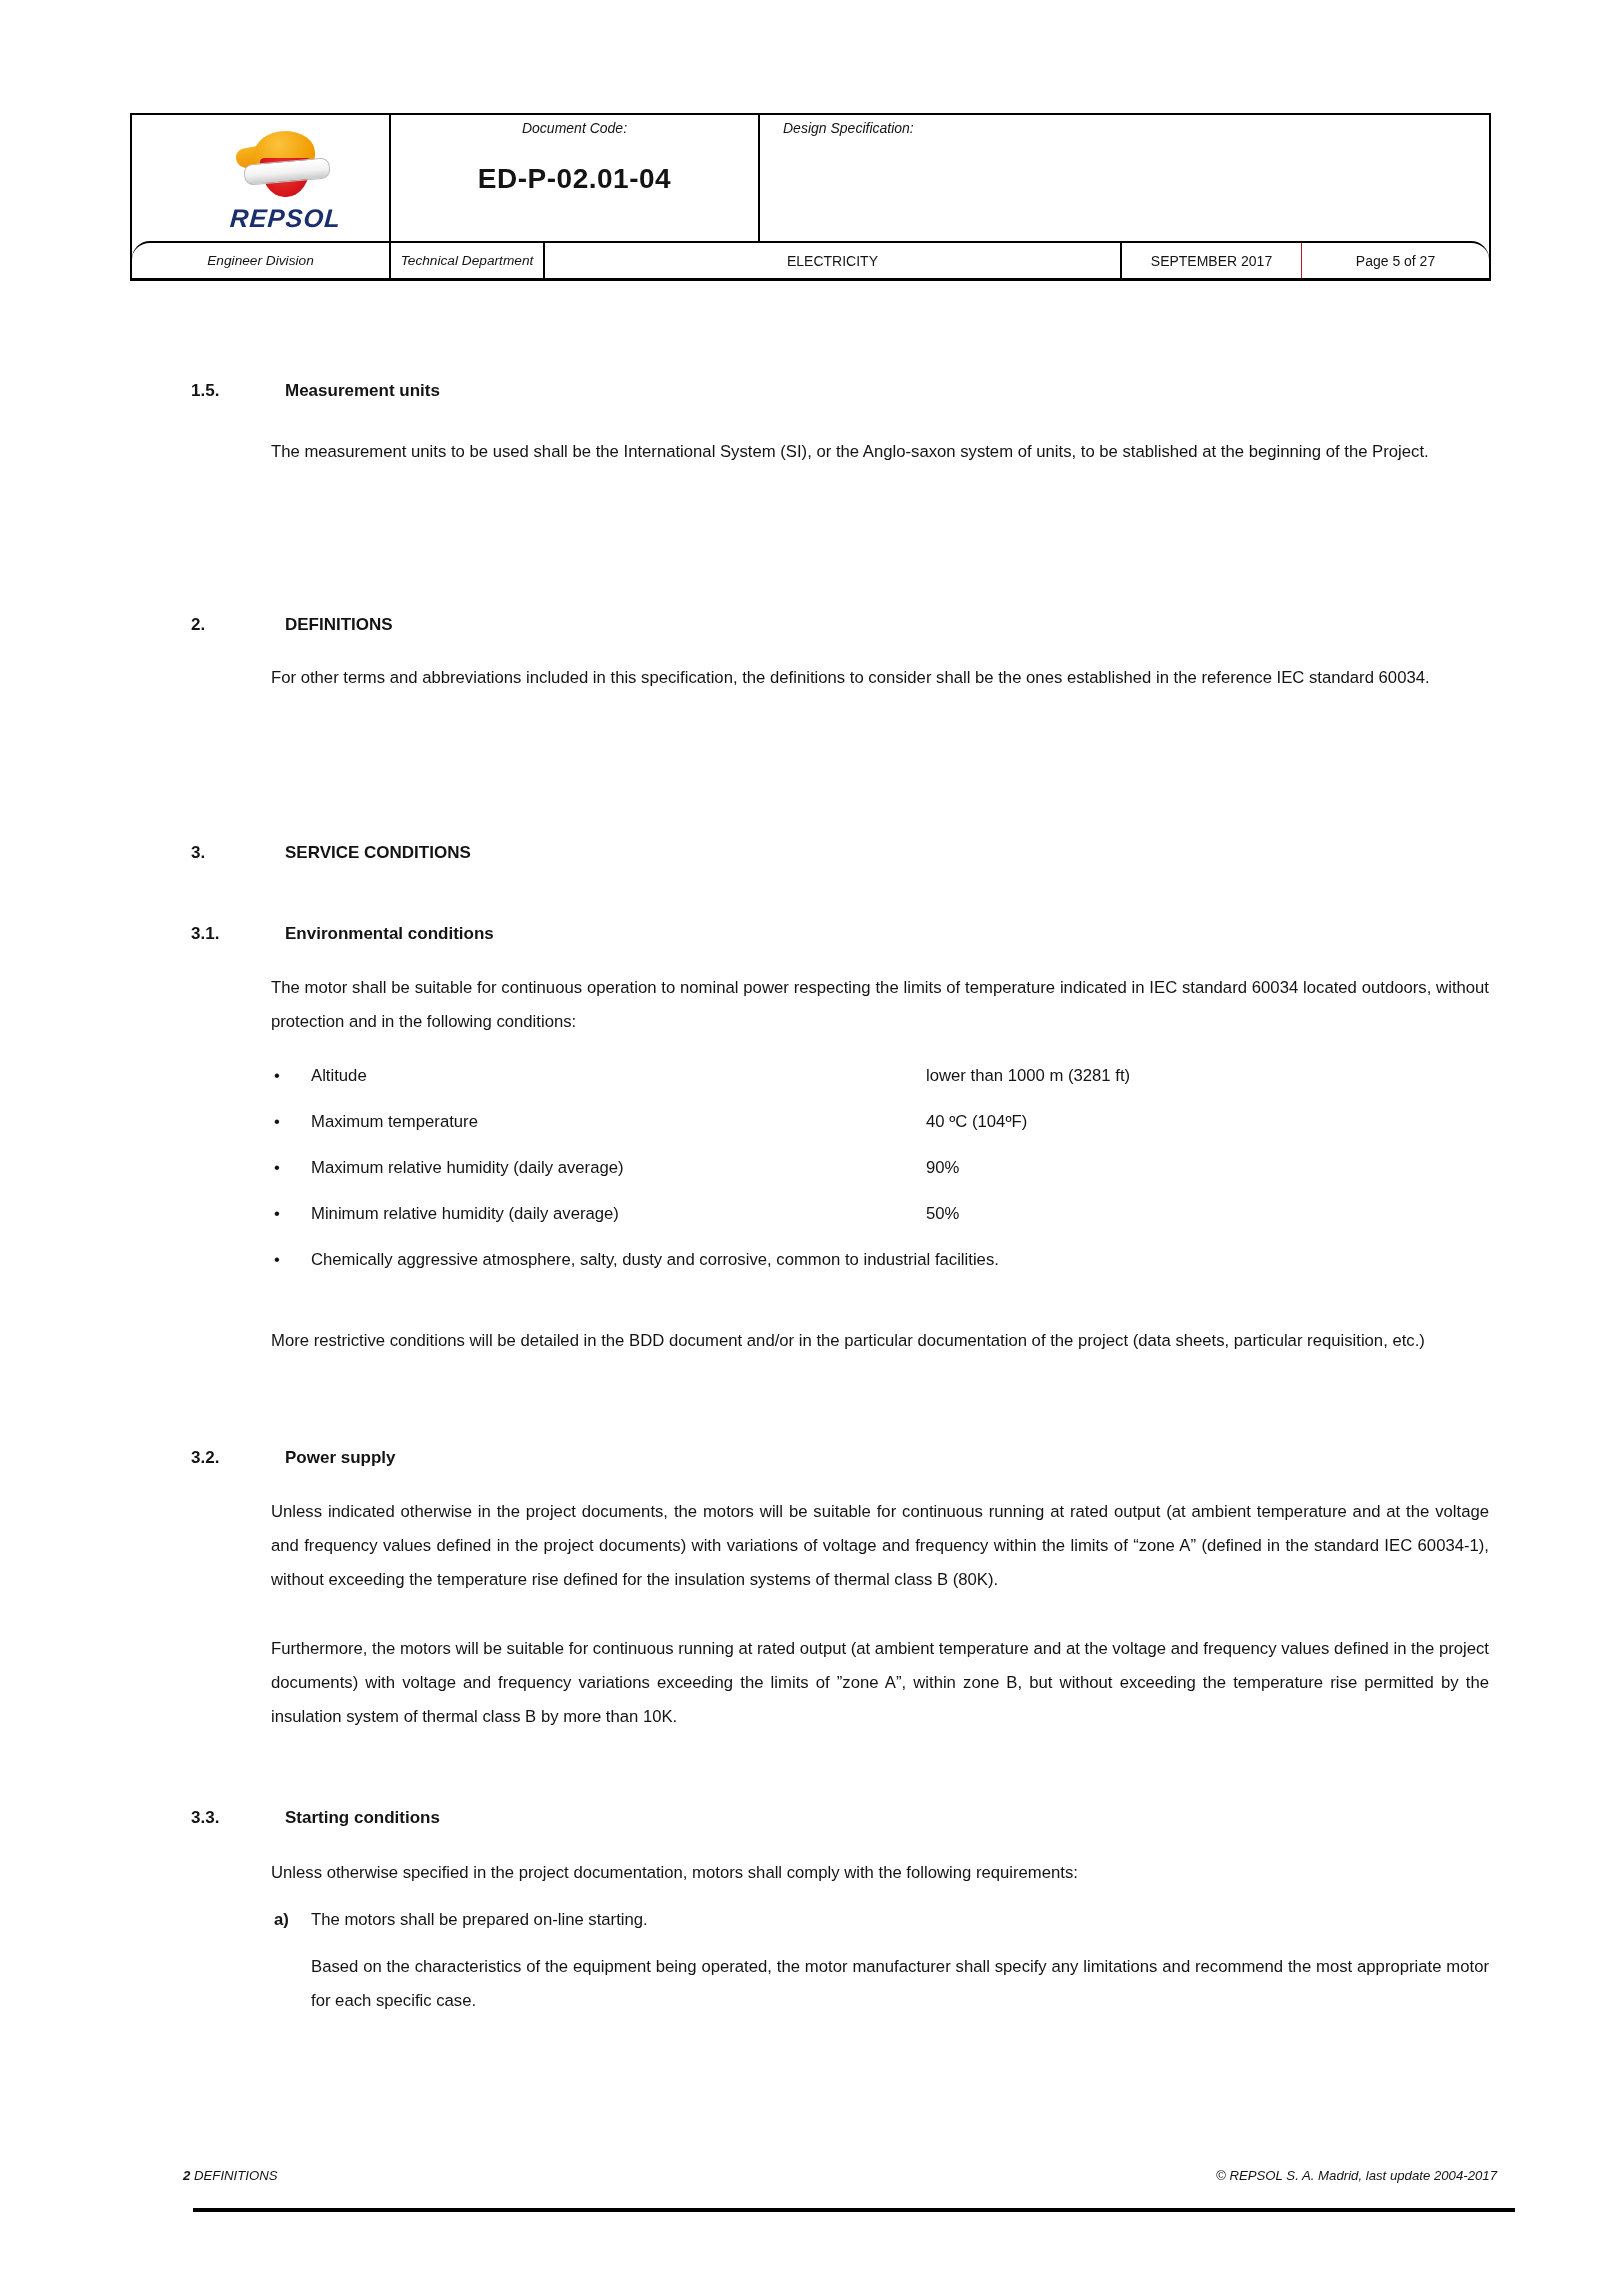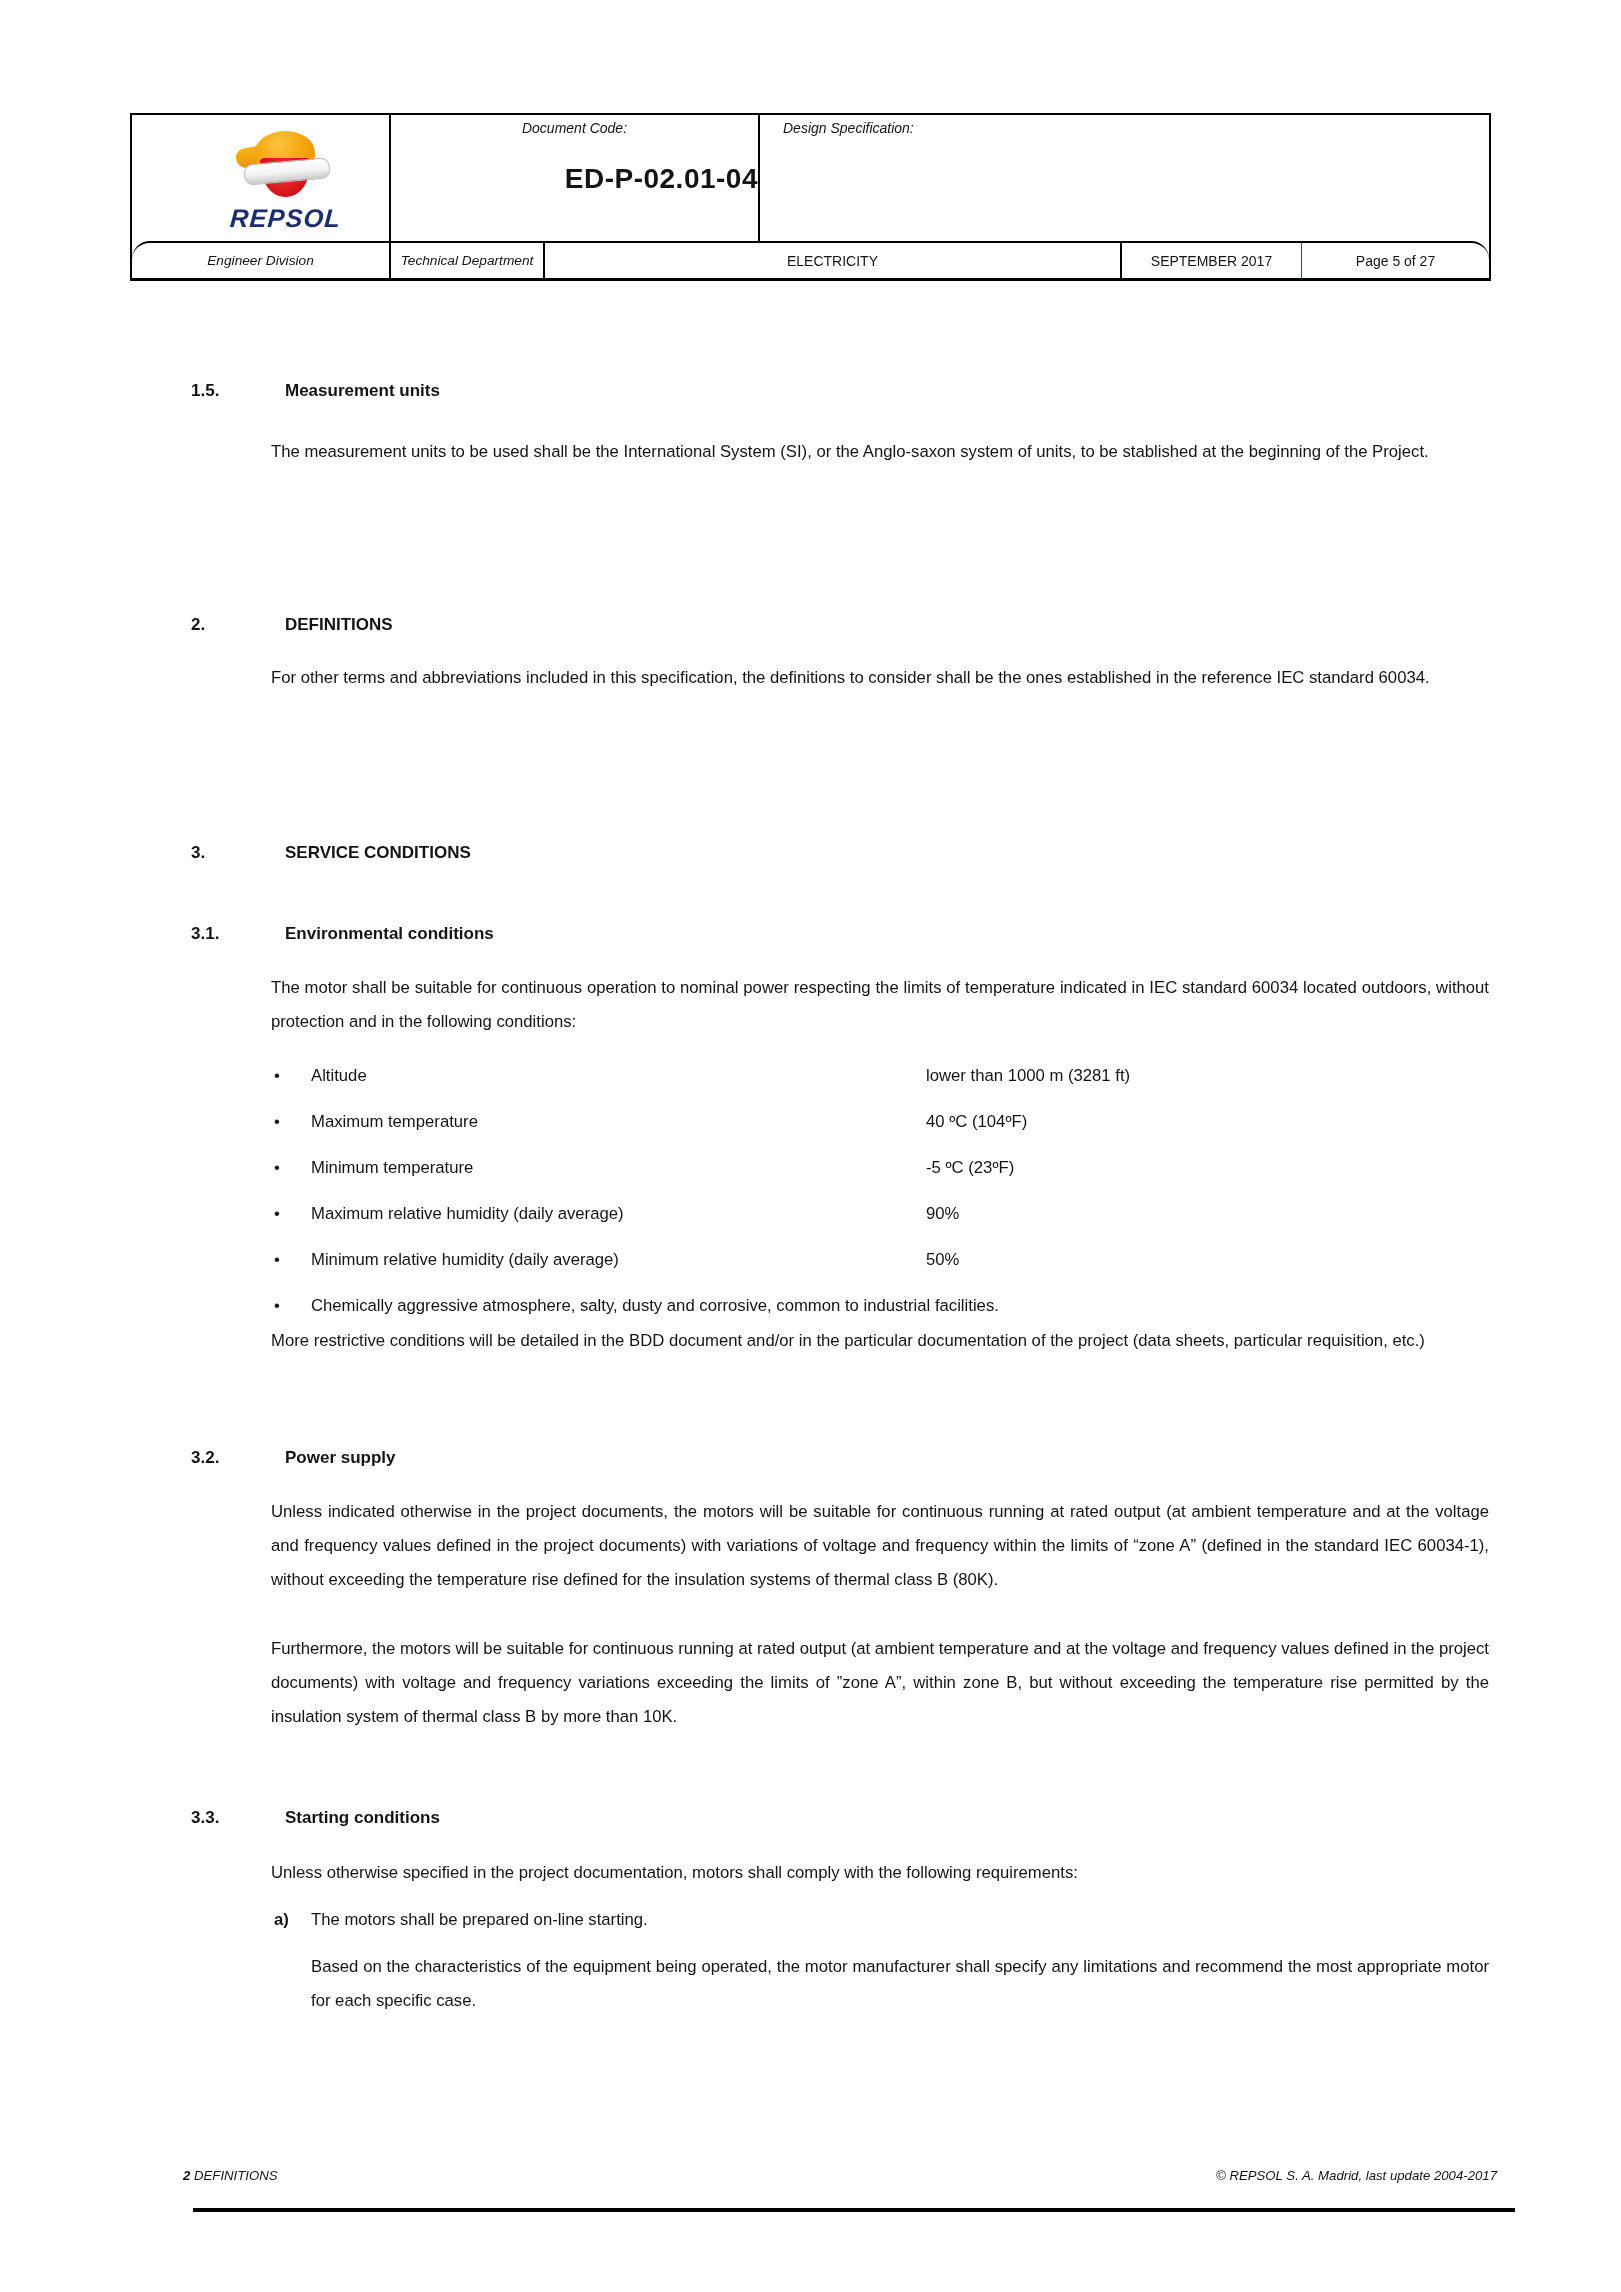--- a/index.html
+++ b/index.html
@@ -13,21 +13,21 @@
     border:2px solid #000;border-bottom-width:3.9px;box-sizing:border-box;
   }
   .hdr-top{display:flex;height:126px;}
   .hdr-bot{display:flex;height:35px;border-top:2.9px solid #000;border-radius:18px;}
   .hcell{box-sizing:border-box;}
   .hc-logo{width:259px;border-right:2px solid #000;position:relative;}
   .hc-code{width:369px;border-right:2px solid #000;text-align:center;}
   .hc-spec{flex:1;padding-left:23px;}
   .small-label{font-style:italic;font-size:14px;padding-top:4.9px;}
   .hc-code .small-label{text-align:center;}
-  .doc-code{font-weight:bold;font-size:28px;margin-top:27.4px;letter-spacing:0.5px;text-align:right;}
+  .doc-code{font-weight:bold;font-size:28px;margin-top:27.4px;letter-spacing:0.5px;}
   .doc-title{font-style:italic;font-size:29px;line-height:39px;margin-top:6.9px;width:686px;}
   .hb{display:flex;align-items:center;justify-content:center;font-size:14px;box-sizing:border-box;}
   .hb-i{font-style:italic;font-size:13.7px;}
   .hb1{width:259px;border-right:2px solid #000;}
   .hb2{width:154px;border-right:2px solid #000;}
   .hb3{width:577px;border-right:2px solid #000;}
   .hb4{width:180px;border-right:1px solid #b91c1c;}
   .hb5{flex:1;}
   
   .logo{position:absolute;left:50%;top:15.7px;transform:translateX(-50%) translateX(24.5px);width:127px;text-align:center;}
@@ -127,25 +127,20 @@
         <span class="blabel">Altitude</span>
         <span class="bvalue">lower than 1000 m (3281 ft)</span>
       </div>
       <div class="brow">
         <span class="dot"></span>
         <span class="blabel">Maximum temperature</span>
         <span class="bvalue">40 ºC (104ºF)</span>
       </div>
       <div class="brow">
         <span class="dot"></span>
-        <span class="blabel">Minimum temperature</span>
-        <span class="bvalue">-5 ºC (23ºF)</span>
-      </div>
-      <div class="brow">
-        <span class="dot"></span>
         <span class="blabel">Maximum relative humidity (daily average)</span>
         <span class="bvalue">90%</span>
       </div>
       <div class="brow">
         <span class="dot"></span>
         <span class="blabel">Minimum relative humidity (daily average)</span>
         <span class="bvalue">50%</span>
       </div>
       <div class="brow">
         <span class="dot"></span>

